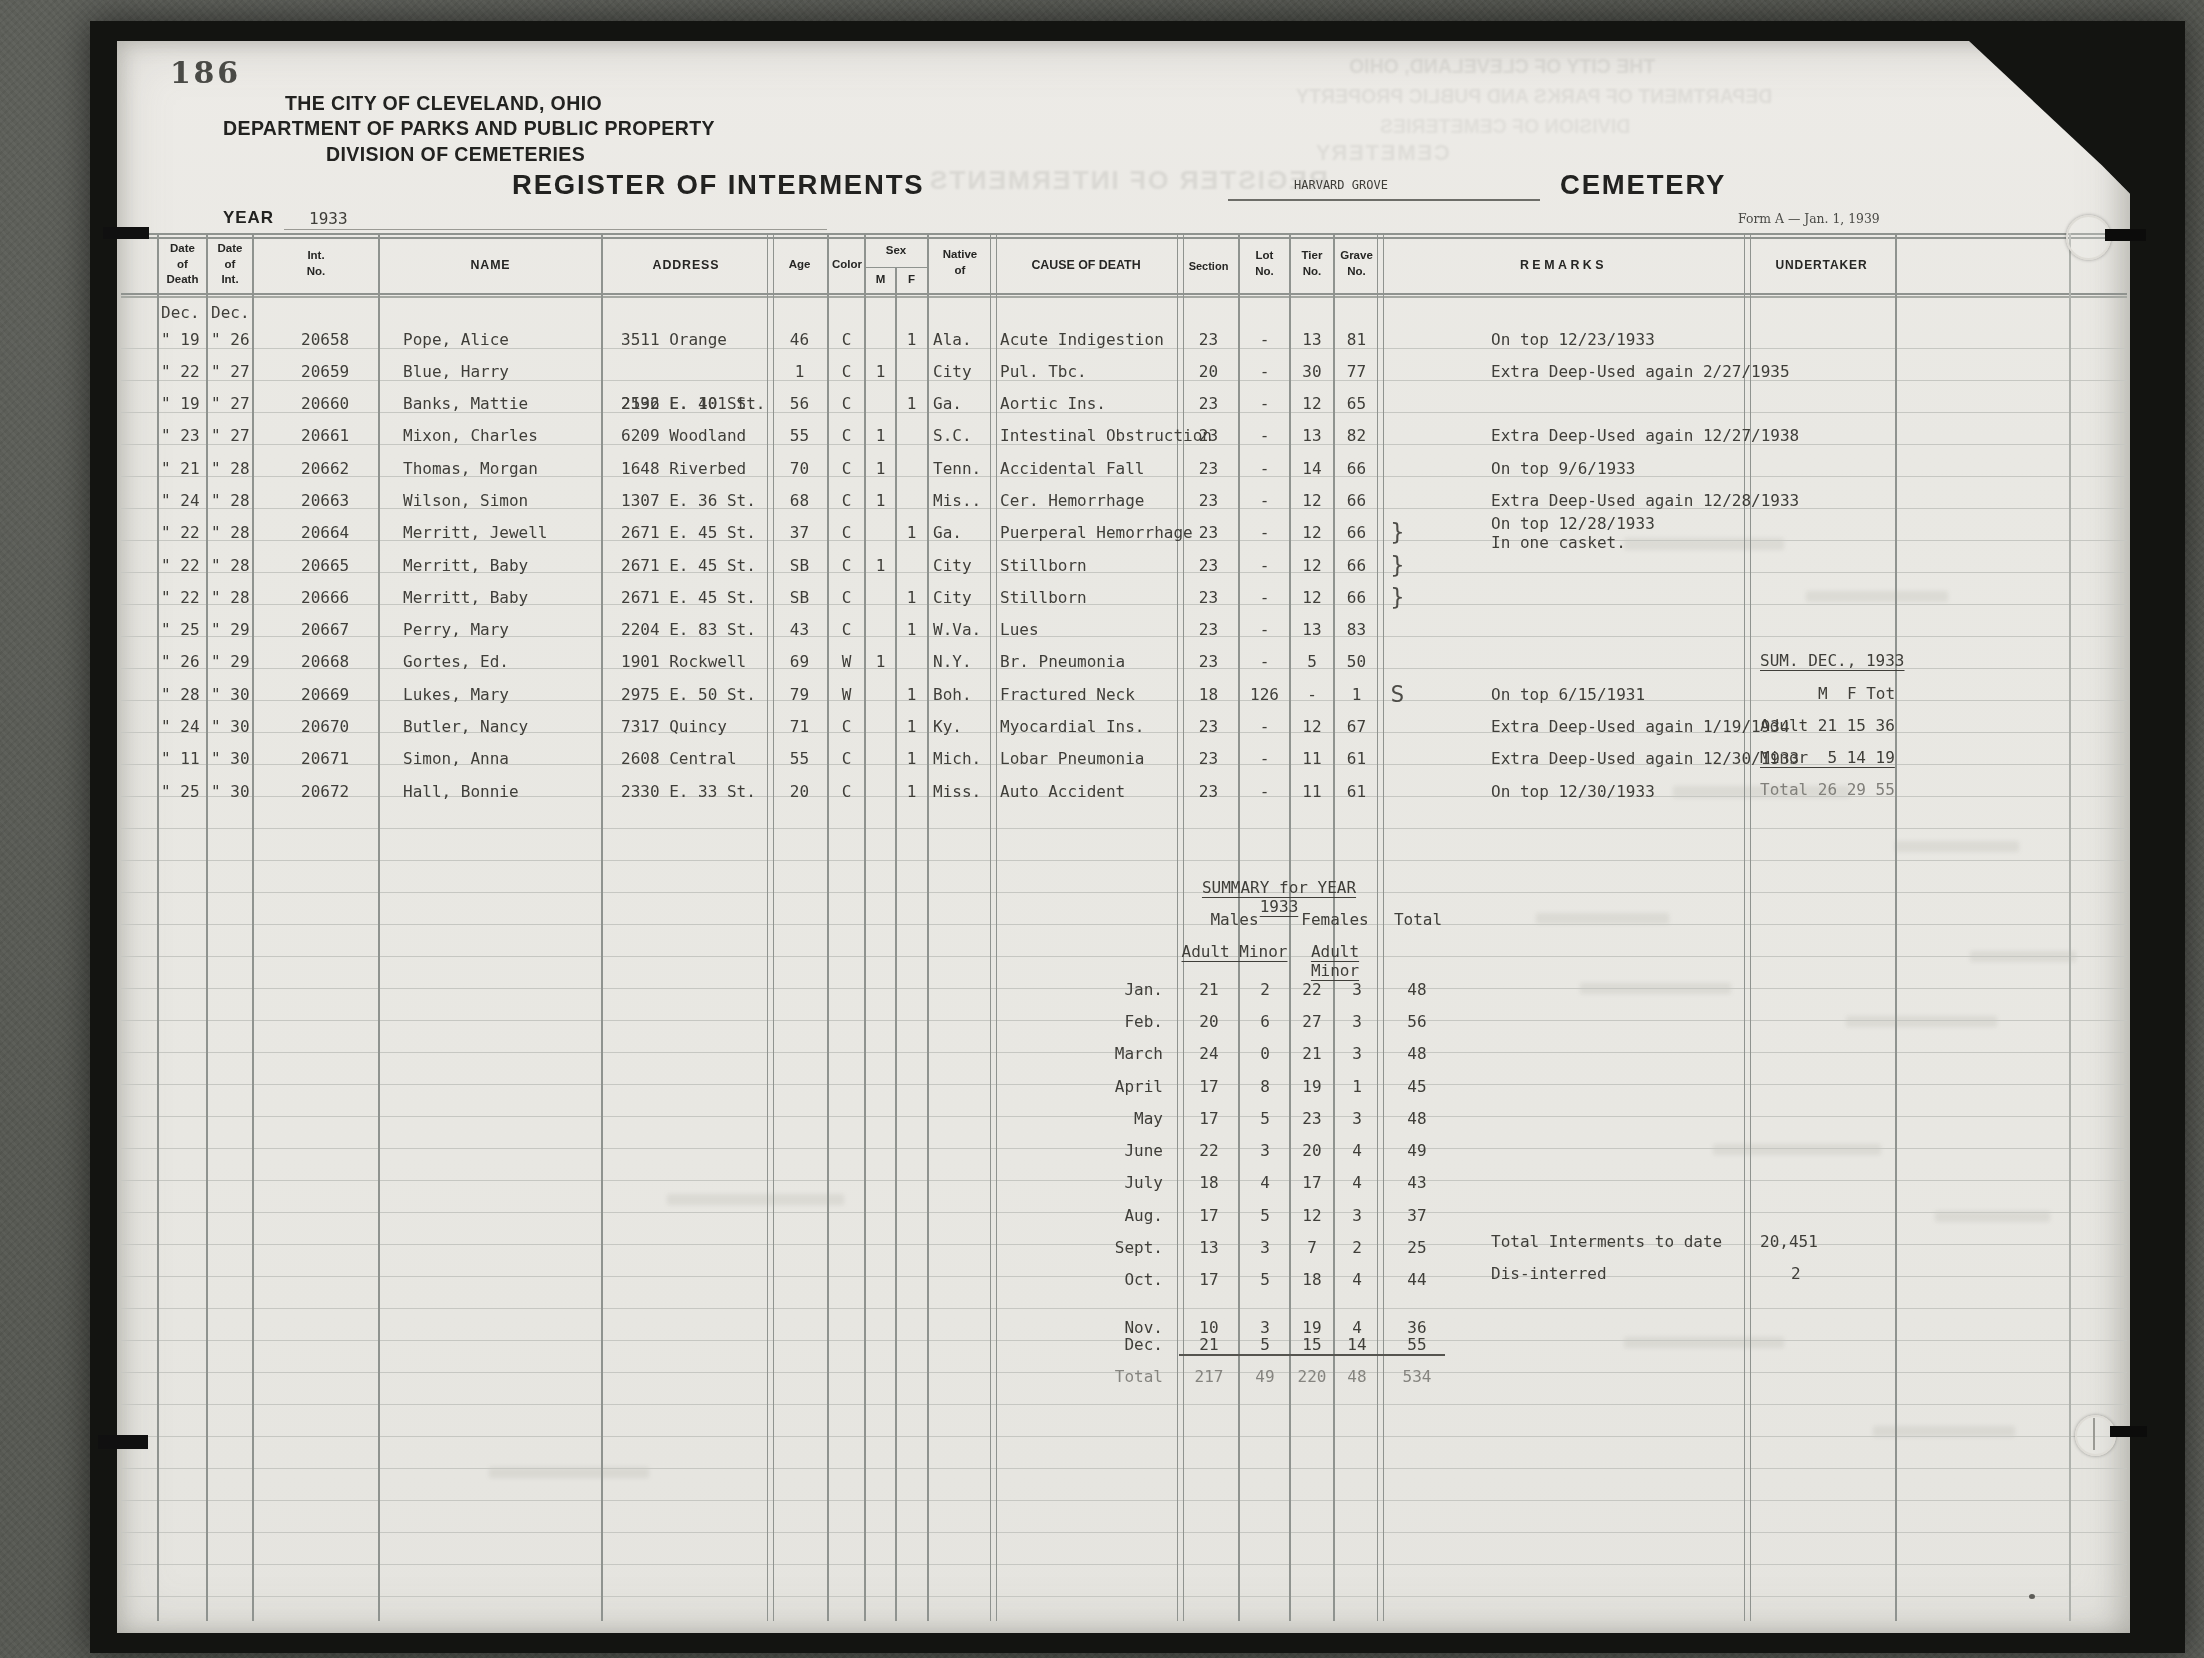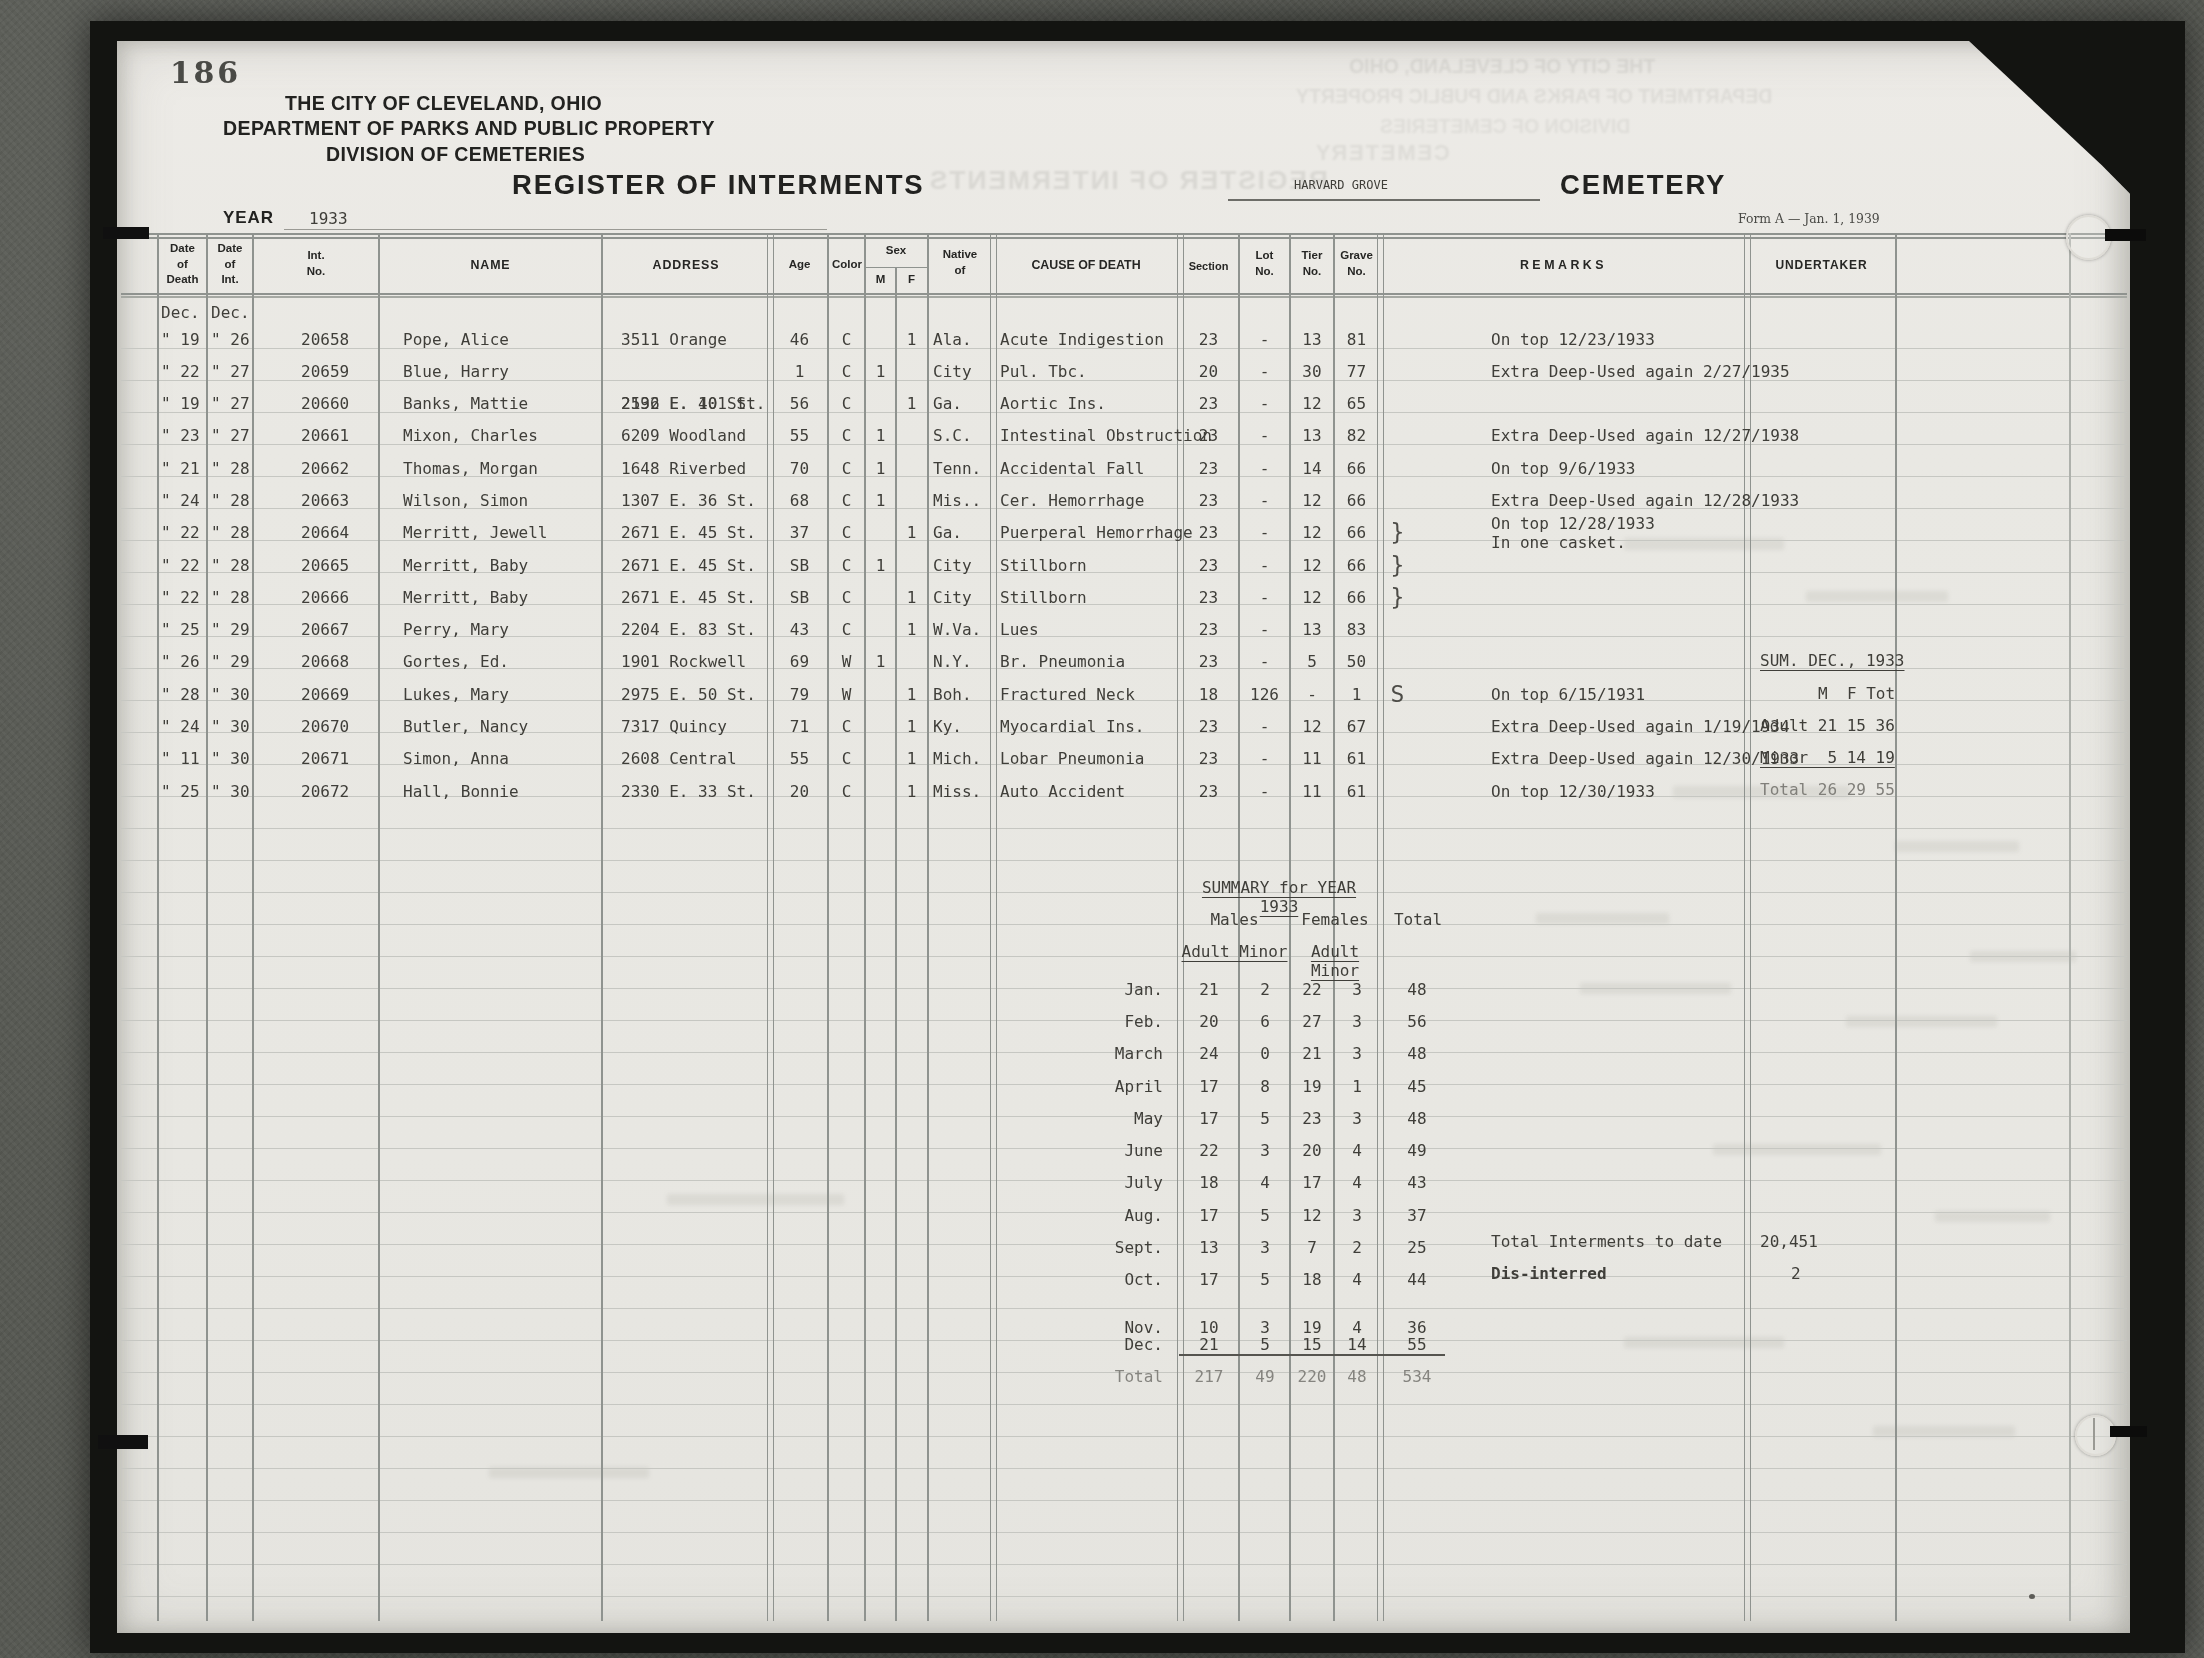--- a/index.html
+++ b/index.html
@@ -520,21 +520,21 @@
           <div class="cell" style="left: 1123px; width: 50px; text-align: center; color: rgb(133, 132, 127);">49</div>
           <div class="cell" style="left: 1170px; width: 50px; text-align: center; color: rgb(133, 132, 127);">220</div>
           <div class="cell" style="left: 1215px; width: 50px; text-align: center; color: rgb(133, 132, 127);">48</div>
           <div class="cell" style="left: 1275px; width: 50px; text-align: center; color: rgb(133, 132, 127);">534</div>
         </div>
       </div>
     <div class="abs" style="left:1062px;top:1313px;width:266px;height:1.8px;background:#55544f;"></div>
 
     <div class="abs typed" style="left:1374px;top:1191px;font-size:16px;">Total Interments to date</div>
     <div class="abs typed" style="left:1643px;top:1191px;font-size:16px;">20,451</div>
-    <div class="abs typed" style="left:1374px;top:1223px;font-size:16px;font-weight:bold;">Dis-interred</div>
+    <div class="abs typed" style="left:1374px;top:1223px;font-size:16px;">Dis-interred</div>
     <div class="abs typed" style="left:1674px;top:1223px;font-size:16px;">2</div>
 
     <div class="abs" style="left:1912px;top:1553px;width:6.2px;height:5.3px;background:#5d5c57;border-radius:50%;"></div>
   </div>
 
   <div class="ring" style="left:2066px;top:215px;width:41px;height:41px;"></div>
   <div class="stub" style="left:2105px;top:229px;width:41px;height:11.5px;"></div>
   <div class="ring" style="left:2075px;top:1415px;width:37px;height:37px;"></div>
   <div class="abs" style="left:2093px;top:1418px;width:1.8px;height:32px;background:#9a9a94;"></div>
   <div class="stub" style="left:2110px;top:1426px;width:37px;height:10.6px;"></div>

